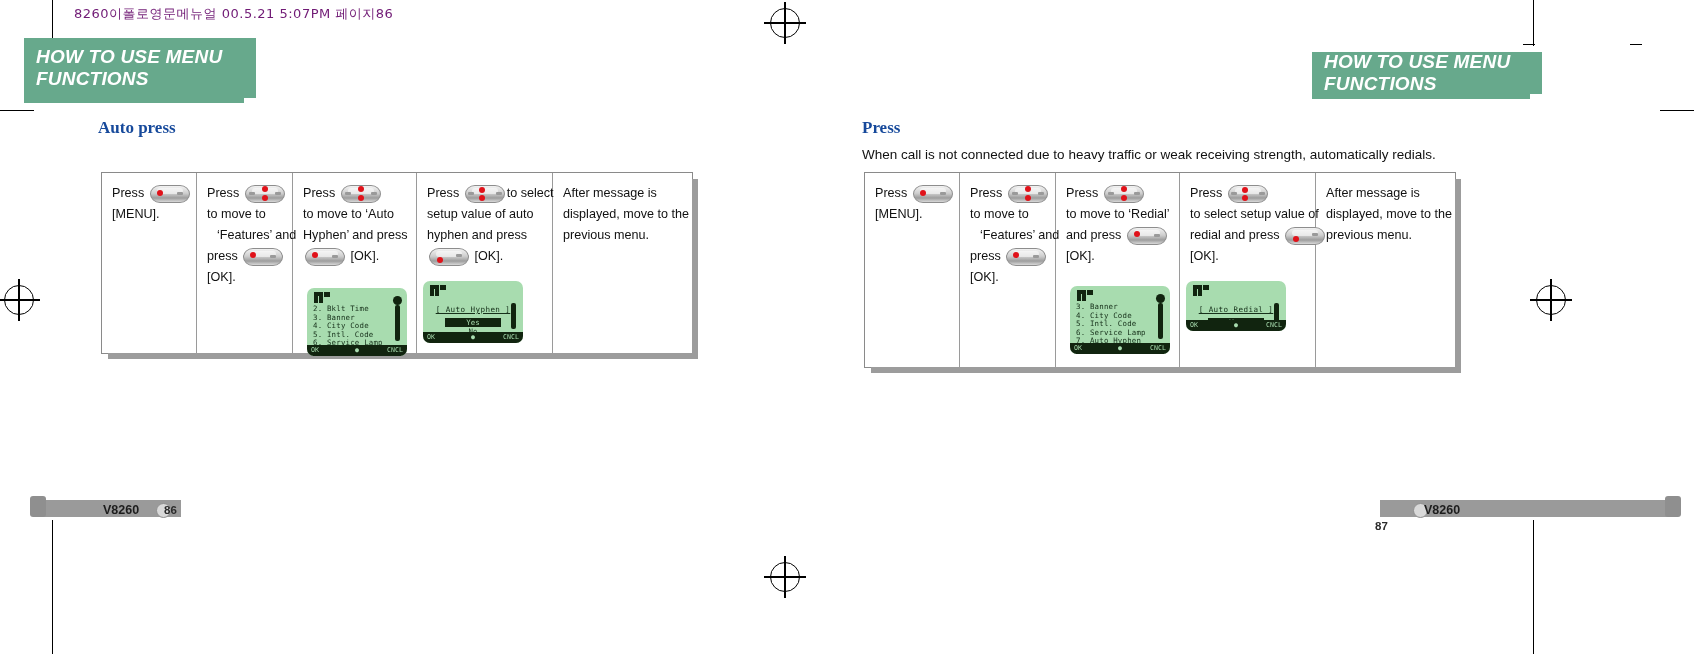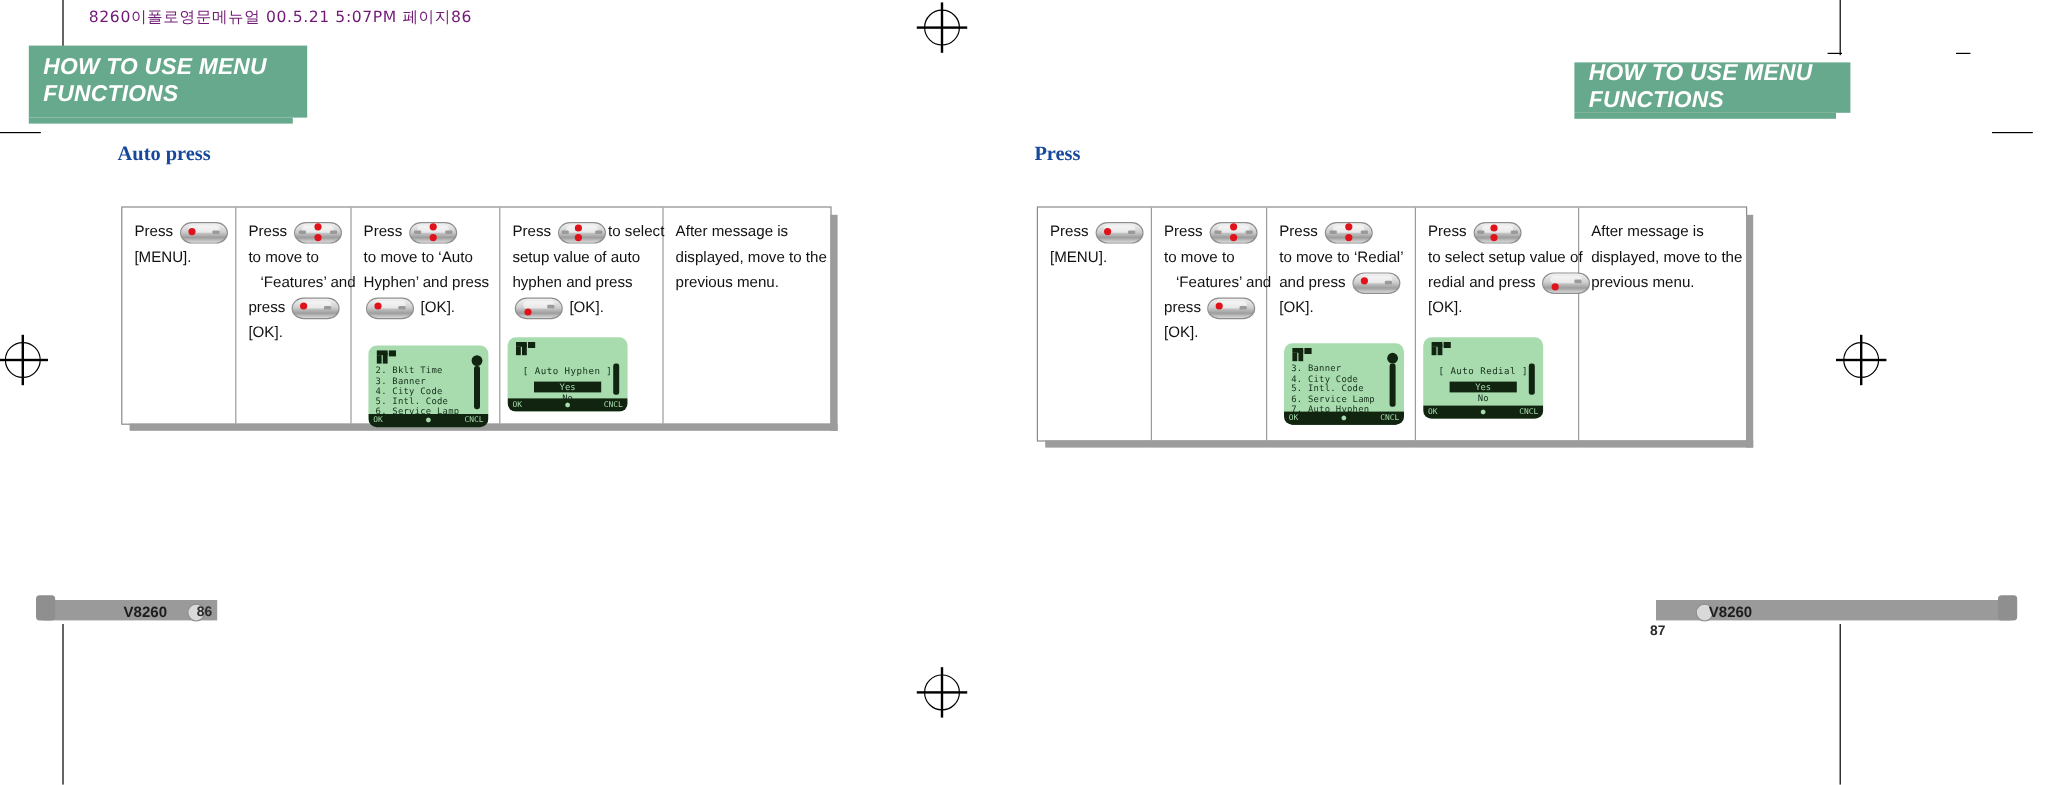--- a/index.html
+++ b/index.html
@@ -75,21 +75,21 @@
   
   .lcd{position:absolute;background:#a8dcaf;border-radius:7px;box-sizing:border-box;
        font-family:"DejaVu Sans Mono",monospace;color:#16301a;overflow:hidden;}
   .lcd .statusbar{position:absolute;left:7px;top:4px;width:16px;height:11px;}
   .lcd .statusbar i{position:absolute;background:#11240f;display:block;}
   .lcd .menulist{position:absolute;left:6px;top:17px;right:6px;font-size:7.4px;line-height:8.6px;letter-spacing:.2px;}
   .lcd .menulist div{white-space:nowrap;}
   .lcd .menulist div.sel{background:#11240f;color:#a8dcaf;}
   .lcd .scroll-thumb{position:absolute;right:7px;top:15px;width:5px;height:30px;background:#11240f;border-radius:2px;}
   .lcd .scroll-knob{position:absolute;right:5px;top:8px;width:9px;height:9px;border-radius:50%;background:#11240f;}
-  .lcd .title{position:absolute;left:0;right:0;top:24px;text-align:center;font-size:7.6px;letter-spacing:.4px;}
+  .lcd .title{position:absolute;left:0;right:0;top:24px;text-align:center;font-size:7.6px;letter-spacing:.4px;text-decoration:underline;}
   .lcd .opt{position:absolute;left:22%;right:22%;text-align:center;font-size:7.4px;}
   .lcd .opt.sel{background:#11240f;color:#a8dcaf;}
   .lcd .softbar{position:absolute;left:0;right:0;bottom:0;height:11px;background:#11240f;color:#a8dcaf;
                 font-size:6.6px;line-height:11px;}
   .lcd .softbar .sl{position:absolute;left:4px;}
   .lcd .softbar .sr{position:absolute;right:4px;}
   .lcd .softbar .sc{position:absolute;left:50%;transform:translateX(-50%);}
 
   
   .footbar{position:absolute;height:17px;background:#9a9a9a;}
@@ -226,20 +226,21 @@
 </div>
 
 <div class="page page-right">
 
   <div class="chaptab" style="left:472px;top:52px;width:218px;height:42px;padding-left:12px;">
     <span>HOW TO USE MENU FUNCTIONS</span>
     <span class="bar" style="width:218px;"></span>
   </div>
 
   <div class="sec-title" style="left:22px;top:118px;">Press</div>
+  <div class="sec-desc" style="left:22px;top:147px;">When  call  is  not  connected  due  to  heavy  traffic  or  weak   receiving strength, automatically redials.</div>
 
   <div class="steptable" style="left:24px;top:172px;width:592px;height:196px;">
     <div class="shadow-r"></div>
     <div class="shadow-b"></div>
     <div class="cols">
       <div class="col" style="width:95px;">
         <span class="ln">Press
           <span class="key k-menu"><span class="body"></span><span class="dot"></span><span class="tick"></span></span>
         </span>
         <span class="ln">[MENU].</span>
@@ -299,21 +300,21 @@
       </div>
       <div class="scroll-knob"></div>
       <div class="scroll-thumb" style="top:17px;height:36px;"></div>
       <div class="softbar">
         <span class="sl">OK</span>
         <span class="sc">●</span>
         <span class="sr">CNCL</span>
       </div>
     </div>
 
-    <div class="lcd" style="left:321px;top:108px;width:100px;height:68px;">
+    <div class="lcd" style="left:321px;top:108px;width:100px;height:50px;">
       <div class="statusbar">
         <i style="left:0;top:4px;width:4px;height:7px;"></i>
         <i style="left:5px;top:2px;width:4px;height:9px;"></i>
         <i style="left:10px;top:0;width:6px;height:5px;"></i>
         <i style="left:0;top:0;width:9px;height:4px;"></i>
       </div>
       <div class="title">[ Auto Redial ]</div>
       <div class="opt sel" style="top:37px;">Yes</div>
       <div class="opt" style="top:46px;">No</div>
       <div class="scroll-thumb" style="top:22px;height:26px;"></div>

